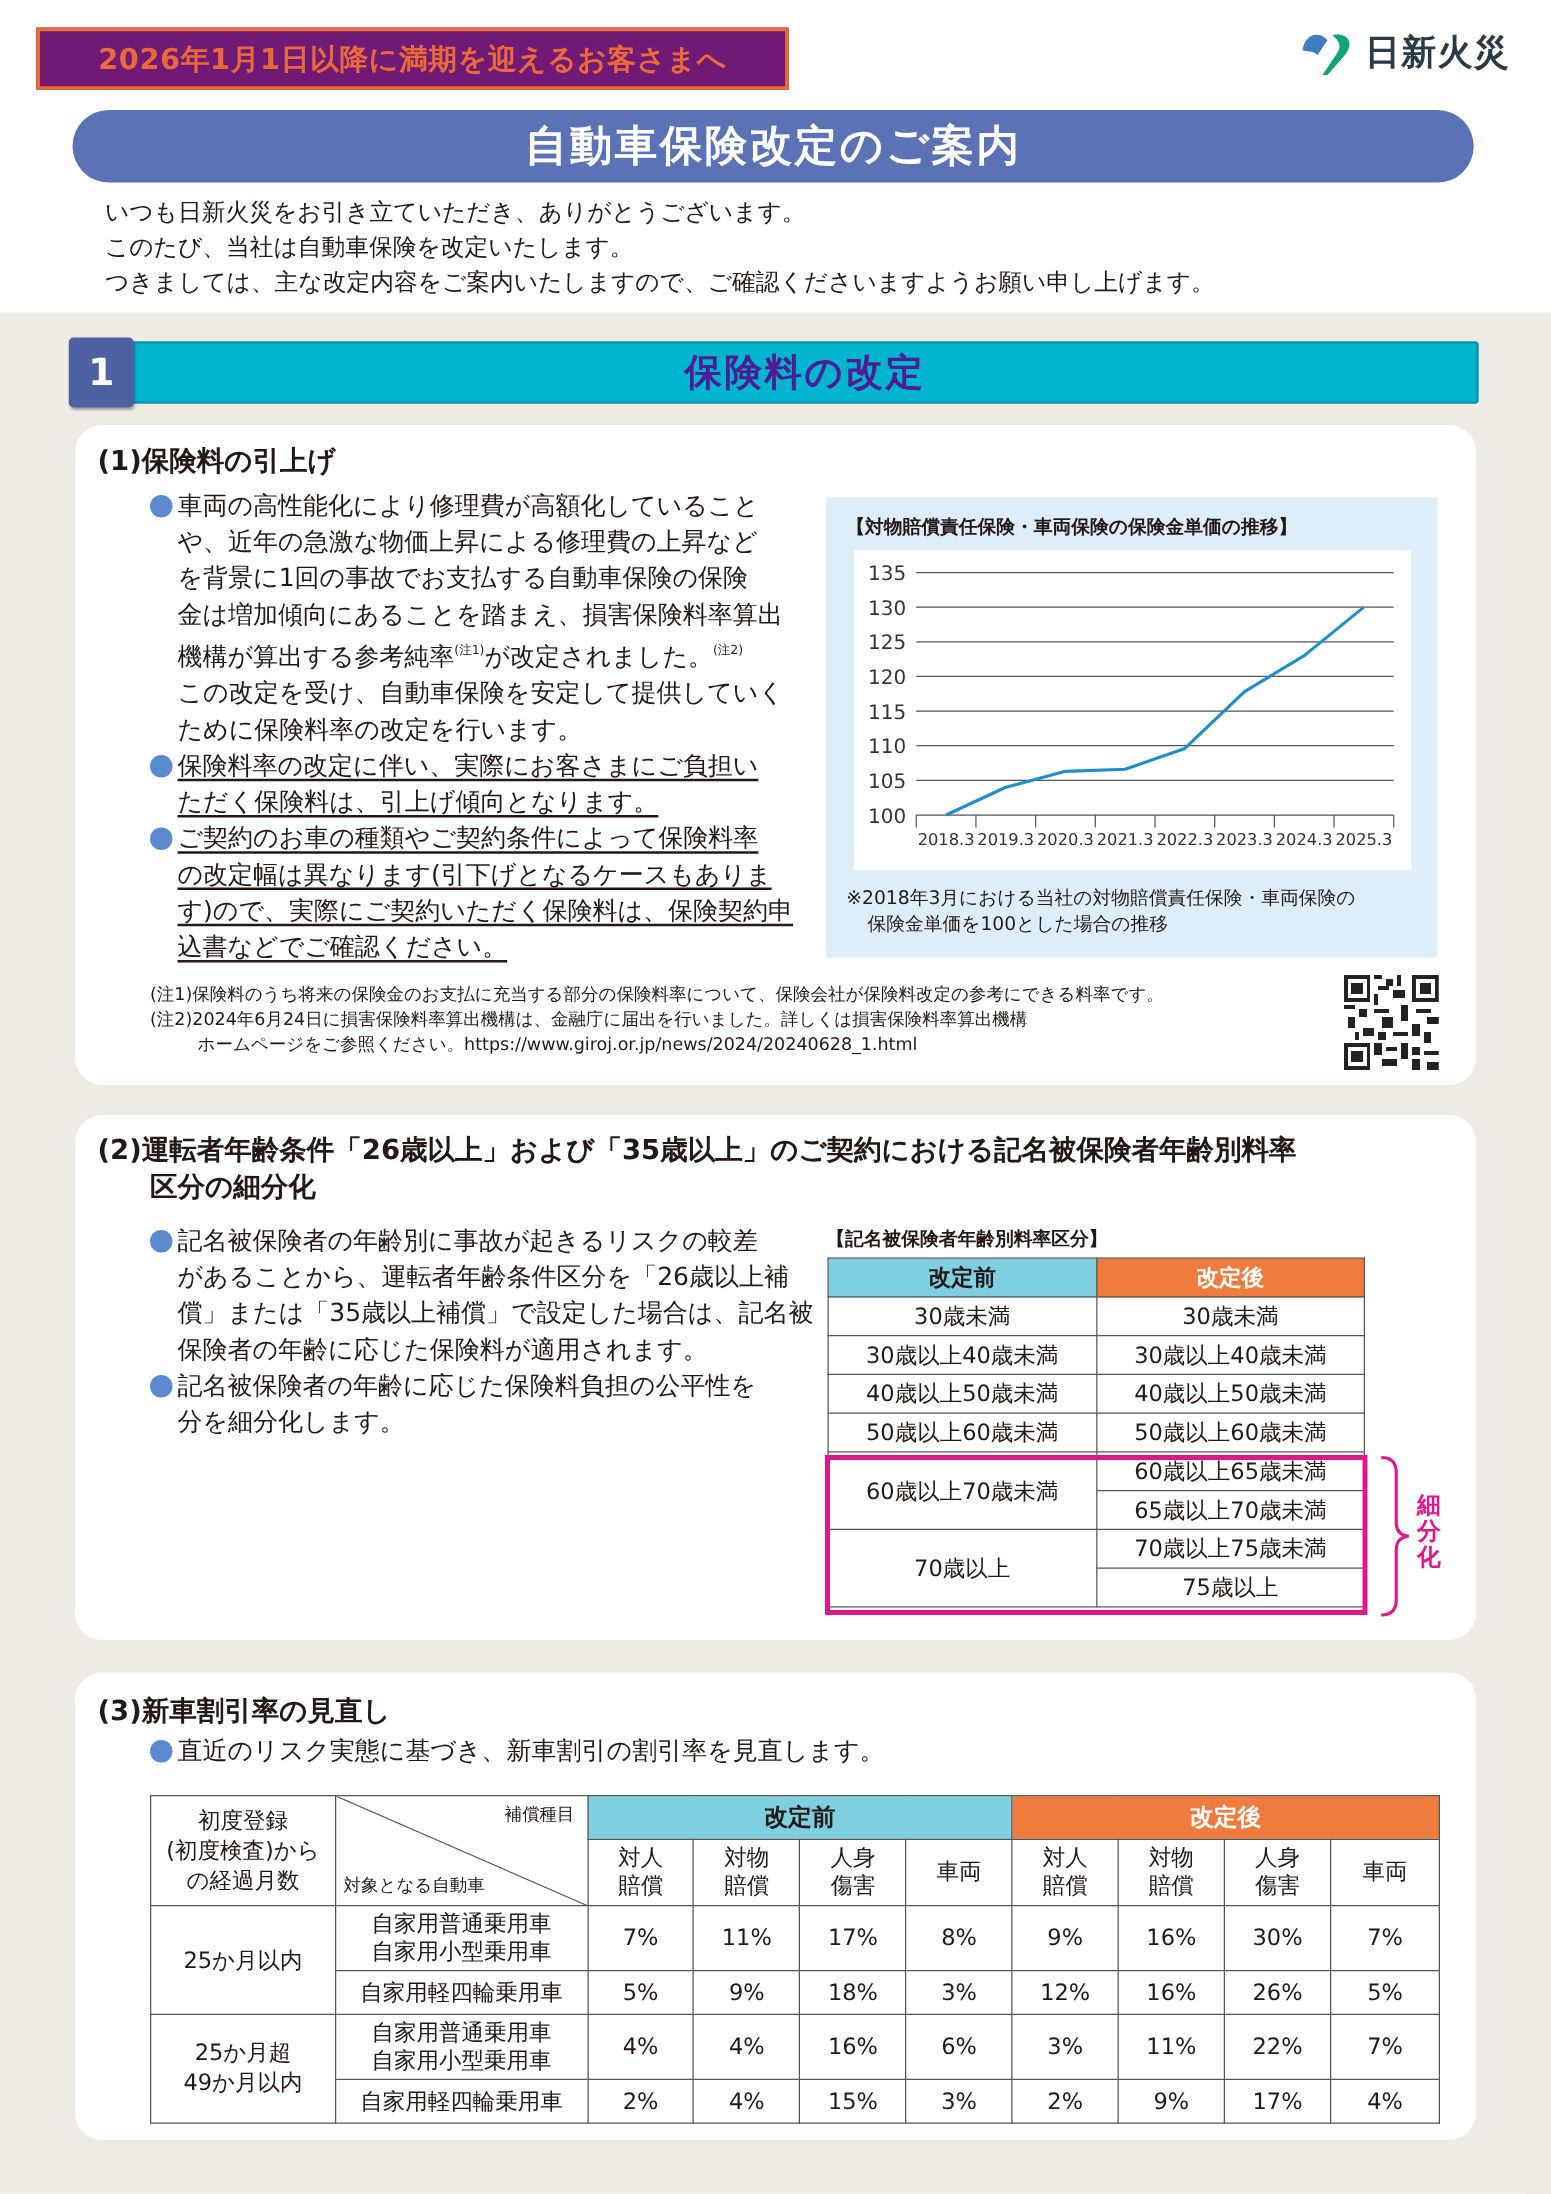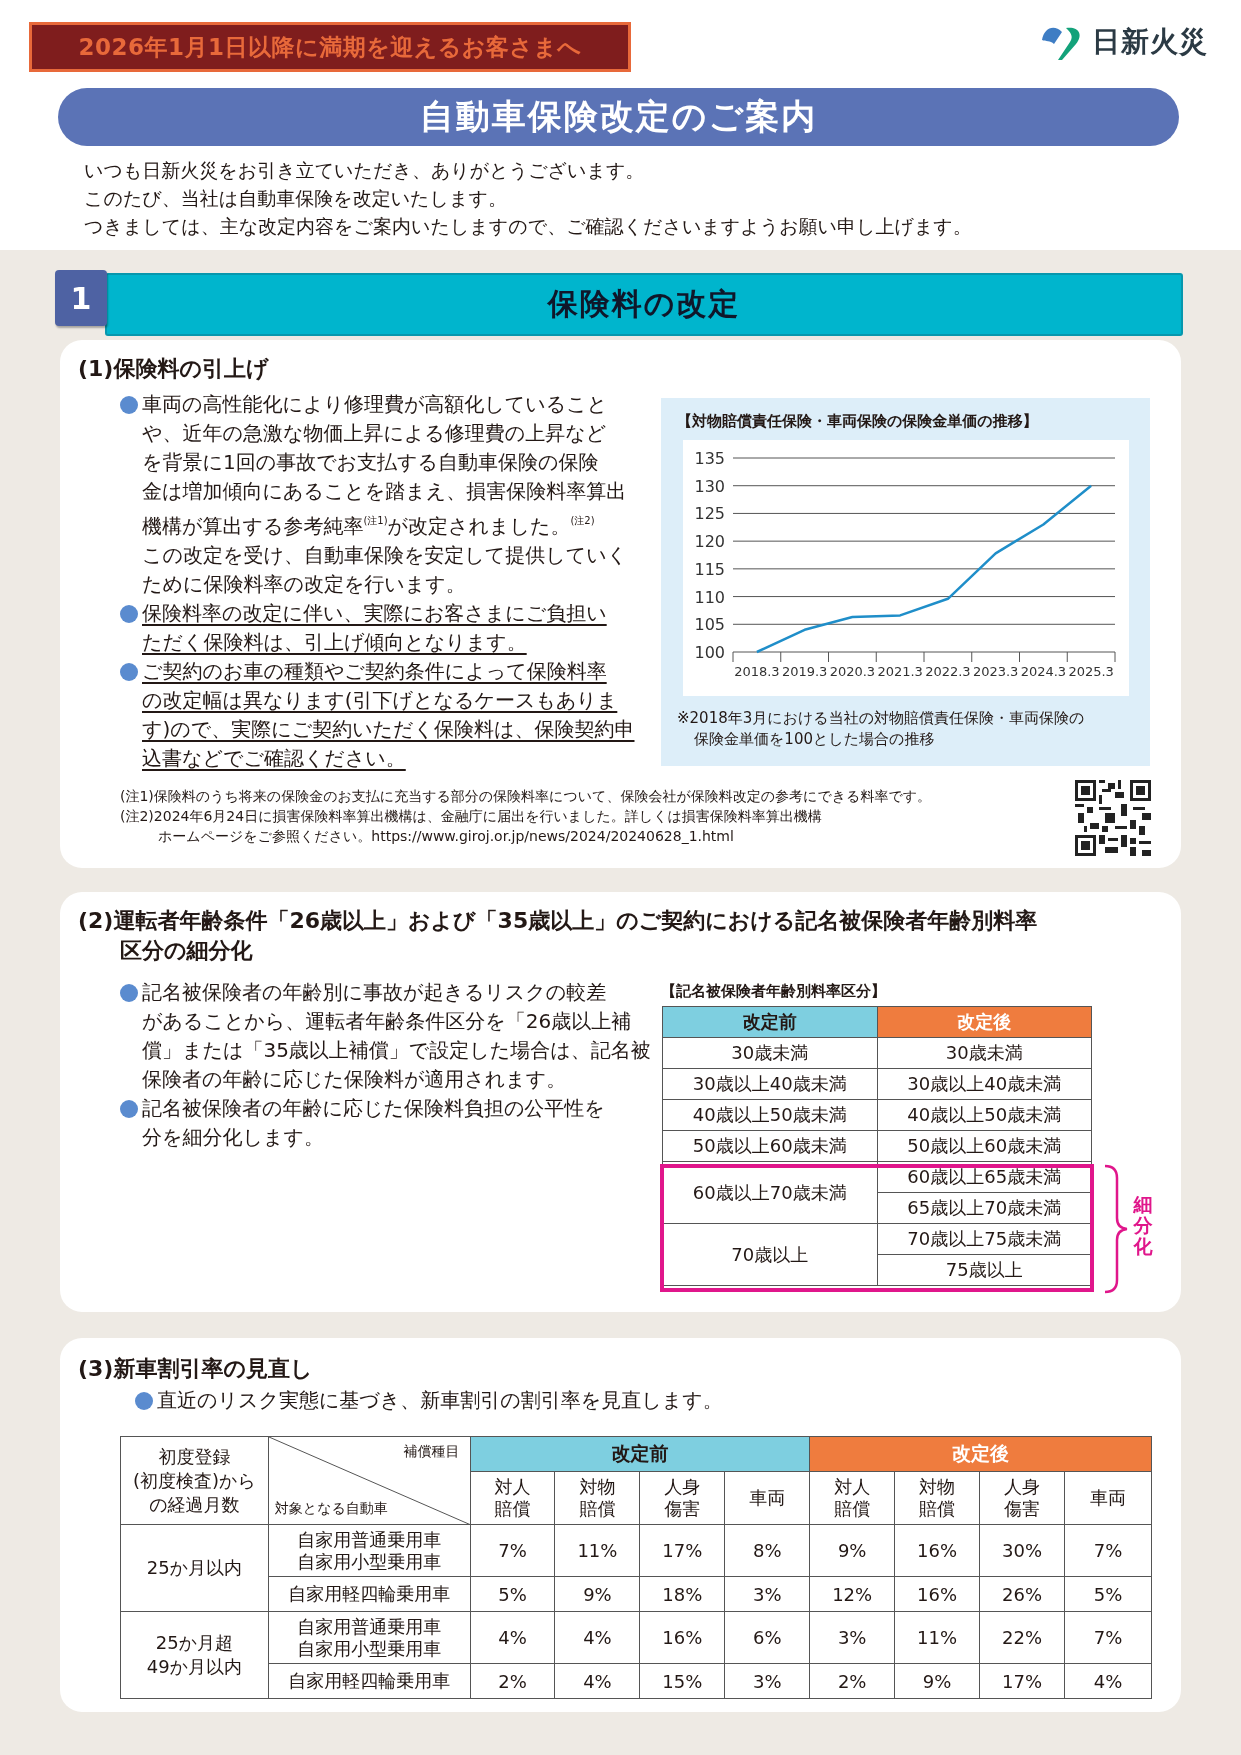--- a/index.html
+++ b/index.html
@@ -1,27 +1,27 @@
 <!DOCTYPE html>
 <html><head>
 <meta charset="utf-8">
 <style>
   * { box-sizing: border-box; margin: 0; padding: 0; }
   body { width: 1241px; height: 1755px; background: #fff; font-family: "DejaVu Sans", "Liberation Sans", sans-serif; color: #231815; position: relative; overflow: hidden; }
   .top { position: absolute; left: 0; top: 0; width: 1241px; height: 250px; background: #fff; }
   .bg { position: absolute; left: 0; top: 250px; width: 1241px; height: 1505px; background: #eeeae4; }
-  .target-box { position: absolute; left: 29px; top: 22px; width: 602px; height: 50px; border: 3px solid #e8693a; background: #7f1d1d; color: #e8693a; font-weight: bold; font-size: 23px; display: flex; align-items: center; justify-content: center; letter-spacing: 0.5px; }
+  .target-box { position: absolute; left: 29px; top: 22px; width: 602px; height: 50px; border: 3px solid #e8693a; background: #701a75; color: #e8693a; font-weight: bold; font-size: 23px; display: flex; align-items: center; justify-content: center; letter-spacing: 0.5px; }
   .logo { position: absolute; left: 1040px; top: 22px; display: flex; align-items: center; gap: 6px; }
   .logo-mark { width: 46px; height: 40px; position: relative; }
   .logo-text { font-size: 28px; font-weight: bold; color: #2b3a44; letter-spacing: 1px; }
   .title-bar { position: absolute; left: 58px; top: 88px; width: 1121px; height: 58px; border-radius: 29px; background: #5b73b6; color: #fff; font-weight: bold; font-size: 34px; display: flex; align-items: center; justify-content: center; letter-spacing: 2px; }
   .intro { position: absolute; left: 84px; top: 156px; font-size: 19px; line-height: 28px; color: #231815; }
   .sec-head { position: absolute; left: 55px; top: 270px; width: 1128px; height: 56px; }
   .sec-num { position: absolute; left: 0; top: 0; width: 52px; height: 56px; background: #4e62a3; color: #fff; font-weight: bold; font-size: 30px; display: flex; align-items: center; justify-content: center; border-radius: 4px; box-shadow: 1px 2px 2px rgba(0,0,0,0.3); z-index: 2; }
-  .sec-bar { position: absolute; left: 50px; top: 3px; width: 1078px; height: 63px; background: #00b5cd; border: 2px solid #0797ad; border-radius: 3px; color: #0f172a; font-weight: bold; font-size: 30px; display: flex; align-items: center; justify-content: center; letter-spacing: 2px; }
+  .sec-bar { position: absolute; left: 50px; top: 3px; width: 1078px; height: 50px; background: #00b5cd; border: 2px solid #0797ad; border-radius: 3px; color: #4c1d95; font-weight: bold; font-size: 30px; display: flex; align-items: center; justify-content: center; letter-spacing: 2px; }
   .card { position: absolute; left: 60px; width: 1121px; background: #fff; border-radius: 22px; }
   .card1 { top: 340px; height: 528px; }
   .card2 { top: 892px; height: 420px; }
   .card3 { top: 1338px; height: 374px; }
   .sub-title { position: absolute; left: 18px; font-size: 22px; font-weight: bold; color: #231815; }
   .bullets { position: absolute; font-size: 20px; line-height: 29px; color: #231815; }
   .bullet { position: relative; padding-left: 22px; }
   .bullet .dot { position: absolute; left: 0; top: 6px; width: 18px; height: 18px; border-radius: 50%; background: #5a8bcf; }
   .ul { text-decoration: underline; text-underline-offset: 4px; }
   sup { font-size: 10px; vertical-align: 9px; }
@@ -271,21 +271,21 @@
     </table>
   <div class="pink-box"></div>
   <svg class="brace" width="30" height="130" viewBox="0 0 30 130">
     <path d="M2 2 Q14 2 14 14 L14 54 Q14 64 24 65 Q14 66 14 76 L14 116 Q14 128 2 128" fill="none" stroke="#e0168b" stroke-width="2.5"></path>
   </svg>
   <div class="brace-text">細分化</div>
 </div>
 
 <div class="card card3">
   <div class="sub-title" style="top:16px;">(3)新車割引率の見直し</div>
-  <div class="bullets" style="left:75px; top:48px;">
+  <div class="bullets" style="left:60px; top:48px;">
     <div class="bullet">
       <span class="dot"></span>
       <span>直近のリスク実態に基づき、新車割引の割引率を見直します。</span>
     </div>
   </div>
 
   <table class="disc-table">
     <colgroup>
       <col style="width:148px">
         <col style="width:202px">

